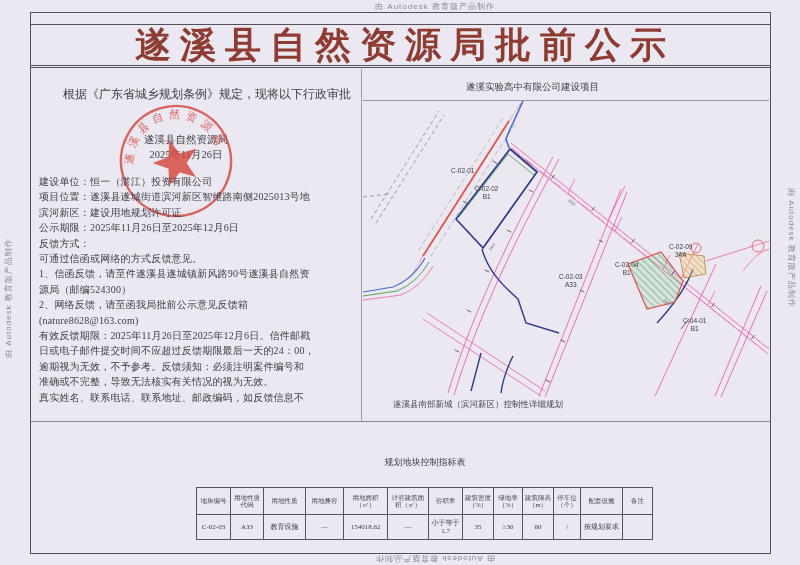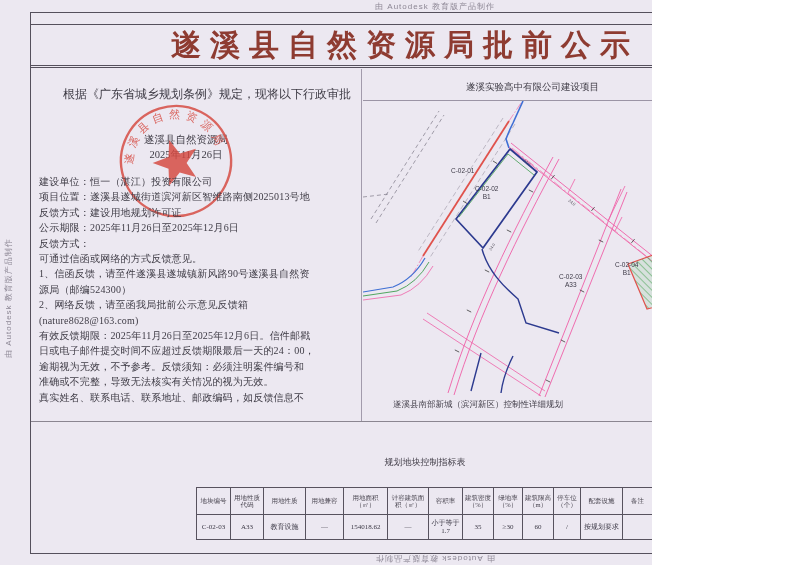--- a/index.html
+++ b/index.html
@@ -1,38 +1,38 @@
 <!DOCTYPE html>
 <html><head>
 <meta charset="utf-8">
 <style>
   html,body{margin:0;padding:0;}
   .page{
-    position:relative; width:652px; height:565px;
+    position:relative; width:800px; height:565px;
     background:#ece8f1; overflow:hidden;
     font-family:"Liberation Serif","DejaVu Serif",serif;
     color:#3e3b45;
   }
   .wm{
     position:absolute; font-family:"Liberation Sans","DejaVu Sans",sans-serif;
     font-size:8px; color:#8d8795; letter-spacing:1px; white-space:nowrap;
   }
   .wm-top{left:300px; top:1px; width:270px; text-align:center;}
   .wm-bottom{left:300px; top:553px; width:270px; text-align:center; transform:rotate(180deg);}
   .wm-left{left:3px; top:358px; transform:rotate(-90deg); transform-origin:left top;}
   .wm-right{left:797px; top:188px; transform:rotate(90deg); transform-origin:left top;}
 
   .frame{
     position:absolute; left:30px; top:12px; width:739px; height:540px;
     border:1px solid #55505c;
   }
   .titlebar{
     margin-top:11px; height:40px; line-height:40px;
     border-top:1px solid #55505c; border-bottom:3px double #55505c;
-    text-align:center; font-size:30px; font-weight:bold;
+    text-align:center; font-size:36px; font-weight:bold;
     letter-spacing:9px; padding-left:9px; color:#8e3b31;
   }
   .intro{position:absolute; left:8px; top:74px; width:322px; font-size:12px; line-height:15.4px;}
   .intro .ind{text-indent:2em;}
   .sign{position:absolute; left:40px; top:119px; width:230px; text-align:center; font-size:10.5px; line-height:15px;}
   .seal{position:absolute; left:80px; top:83px; width:130px; height:130px;}
   .details{position:absolute; left:8px; top:161px; width:326px; font-size:10px; line-height:15.4px; letter-spacing:0.2px;}
   .v-divider{position:absolute; left:330px; top:56px; width:1px; height:352px; background:#a29bac;}
   .h-rule{position:absolute; left:0; top:408px; width:739px; height:1px; background:#8b8691;}
 
@@ -79,21 +79,21 @@
         <circle cx="65" cy="65" r="55" fill="none" stroke="#d6483f" stroke-width="2.4"></circle>
         <path id="sealArc" d="M65,65 m-43,0 a43,43 0 1,1 86,0" fill="none"></path>
         <text fill="#d6483f" font-size="11" letter-spacing="5"><textPath href="#sealArc" startOffset="10">遂溪县自然资源局</textPath></text>
         <polygon fill="#d6483f" points="65,43 70.9,58.9 87.8,59.6 74.5,70.1 79.1,86.4 65,77 50.9,86.4 55.5,70.1 42.2,59.6 59.1,58.9"></polygon>
       </g>
     </svg>
 
     <div class="details">
       <div>建设单位：恒一（湛江）投资有限公司</div>
       <div>项目位置：遂溪县遂城街道滨河新区智维路南侧2025013号地</div>
-      <div>反馈方式：建设用地规划许可证</div>
+      <div>滨河新区：建设用地规划许可证</div>
       <div>公示期限：2025年11月26日至2025年12月6日</div>
       <div>反馈方式：</div>
       <div>可通过信函或网络的方式反馈意见。</div>
       <div>1、信函反馈，请至件遂溪县遂城镇新风路90号遂溪县自然资</div>
       <div>源局（邮编524300）</div>
       <div>2、网络反馈，请至函我局批前公示意见反馈箱</div>
       <div>(nature8628@163.com)</div>
       <div>有效反馈期限：2025年11月26日至2025年12月6日。信件邮戳</div>
       <div>日或电子邮件提交时间不应超过反馈期限最后一天的24：00，</div>
       <div>逾期视为无效，不予参考。反馈须知：必须注明案件编号和</div>

